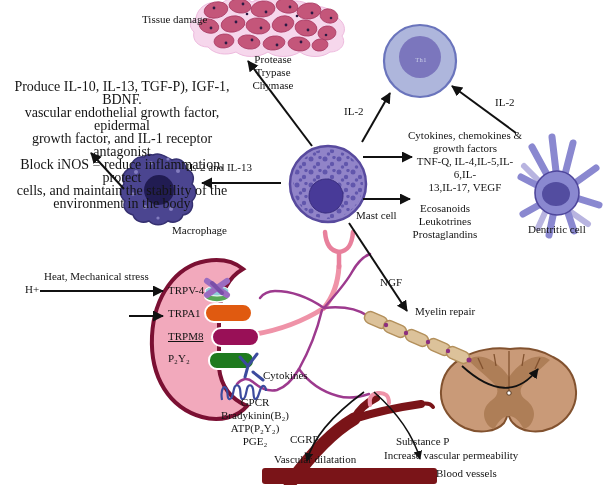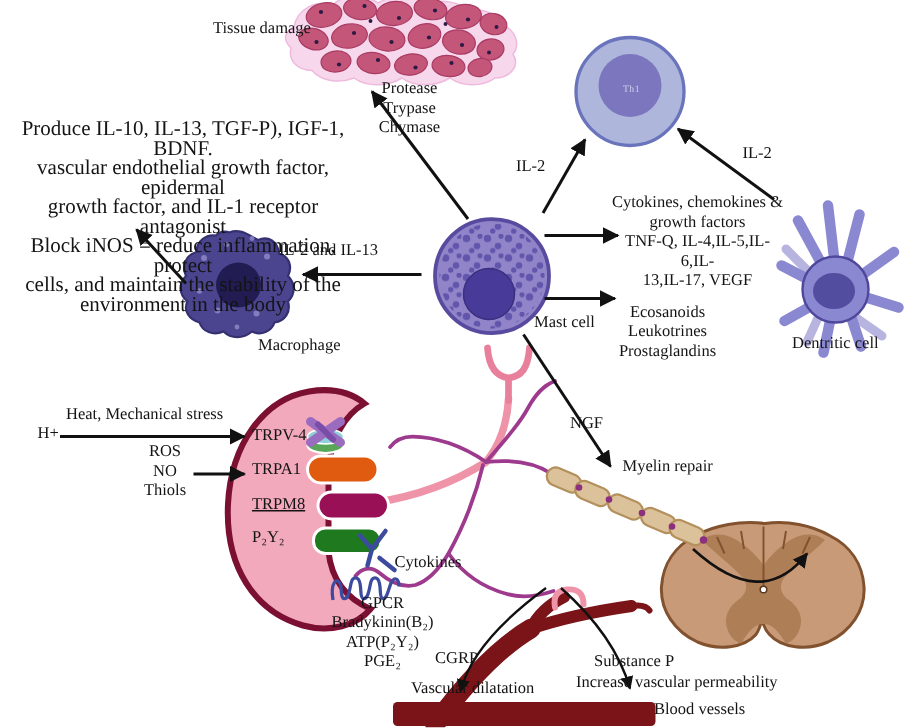--- a/index.html
+++ b/index.html
@@ -229,23 +229,20 @@
 <div class="lbl ctr" style="left:406px;top:129px;width:118px;">Cytokines, chemokines &amp;
 growth factors
 TNF-Q, IL-4,IL-5,IL-6,IL-
 13,IL-17, VEGF</div>
 <div class="lbl ctr" style="left:406px;top:202px;width:78px;">Ecosanoids
 Leukotrines
 Prostaglandins</div>
 <div class="lbl" style="left:528px;top:223px;">Dentritic cell</div>
 <div class="lbl" style="left:44px;top:270px;">Heat, Mechanical stress</div>
 <div class="lbl" style="left:25px;top:283px;">H+</div>
-<div class="lbl ctr" style="left:86px;top:295px;width:48px;">ROS
-NO
-Thiols</div>
 <div class="lbl" style="left:168px;top:284px;">TRPV-4</div>
 <div class="lbl" style="left:168px;top:307px;">TRPA1</div>
 <div class="lbl" style="left:168px;top:330px;text-decoration:underline;">TRPM8</div>
 <div class="lbl" style="left:168px;top:352px;">P₂Y₂</div>
 <div class="lbl" style="left:263px;top:369px;">Cytokines</div>
 <div class="lbl ctr" style="left:203px;top:396px;width:104px;">GPCR
 Bradykinin(B₂)
 ATP(P₂Y₂)
 PGE₂</div>
 <div class="lbl" style="left:380px;top:256px;margin-top:20px;">NGF</div>

